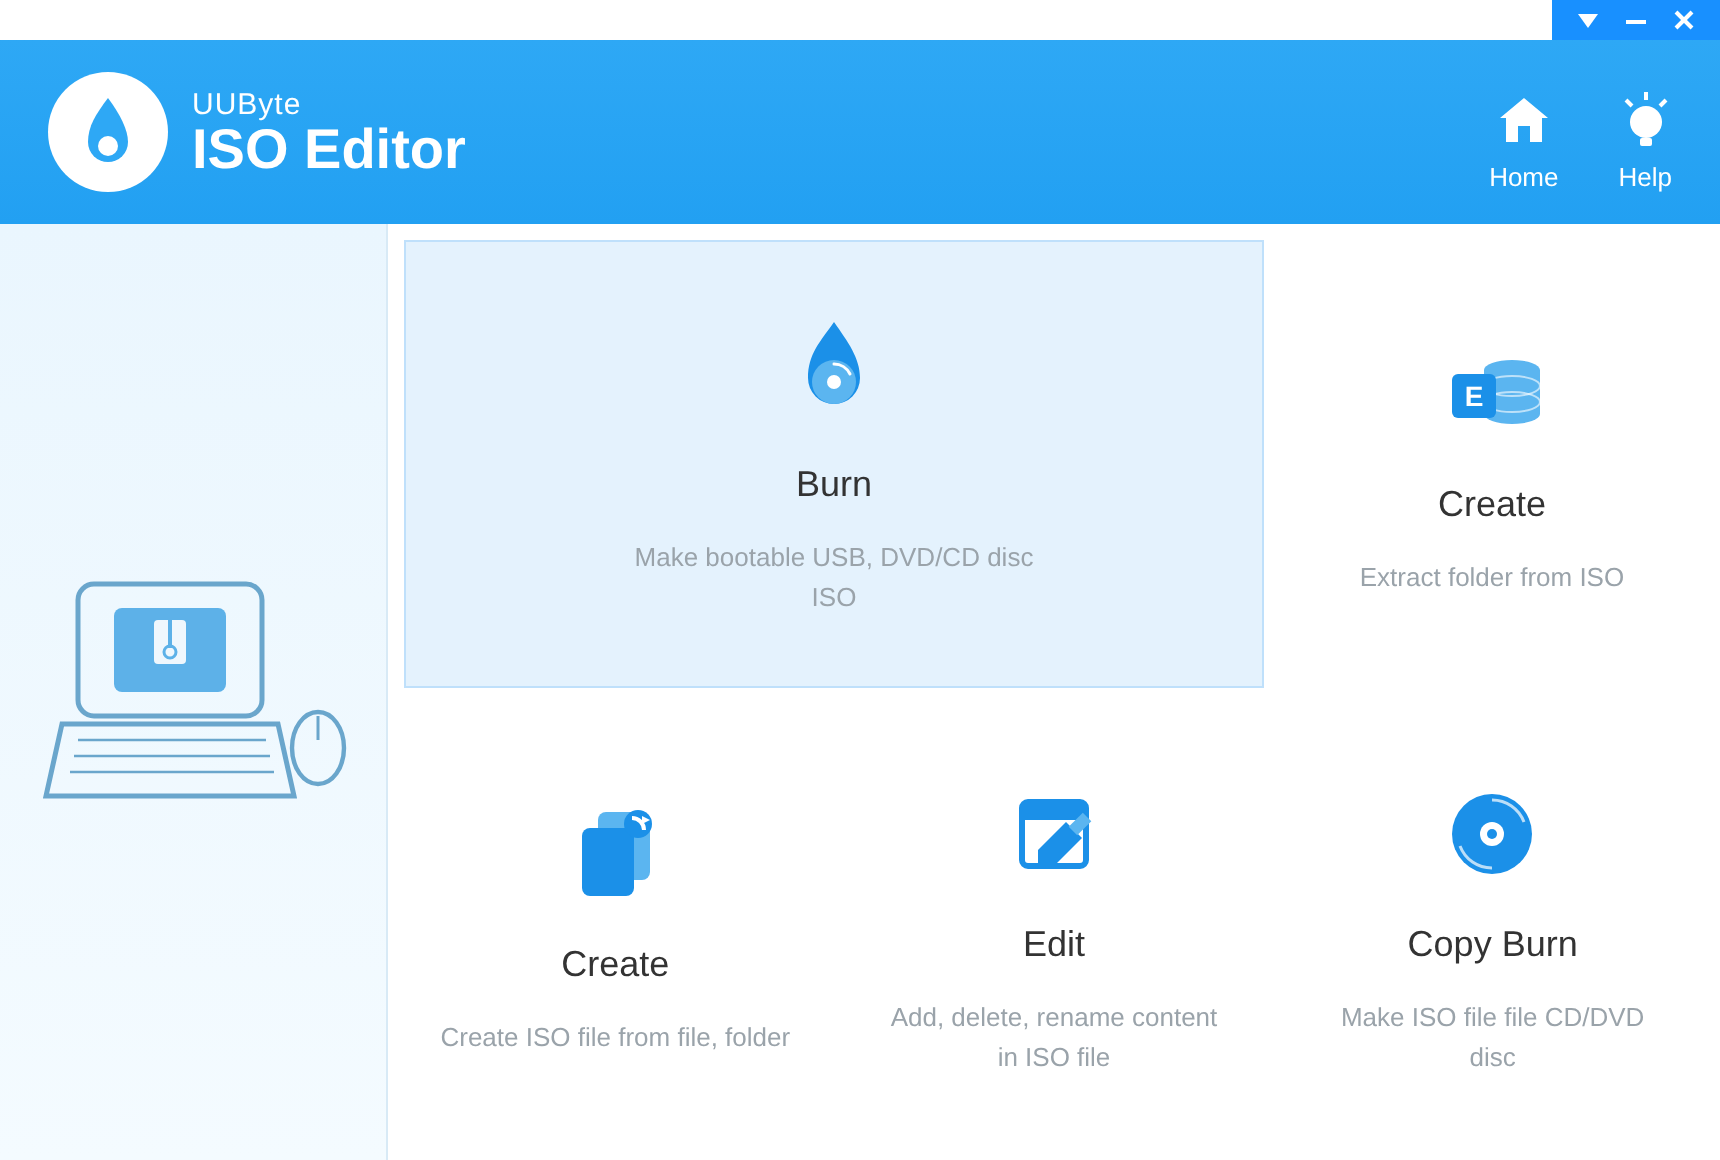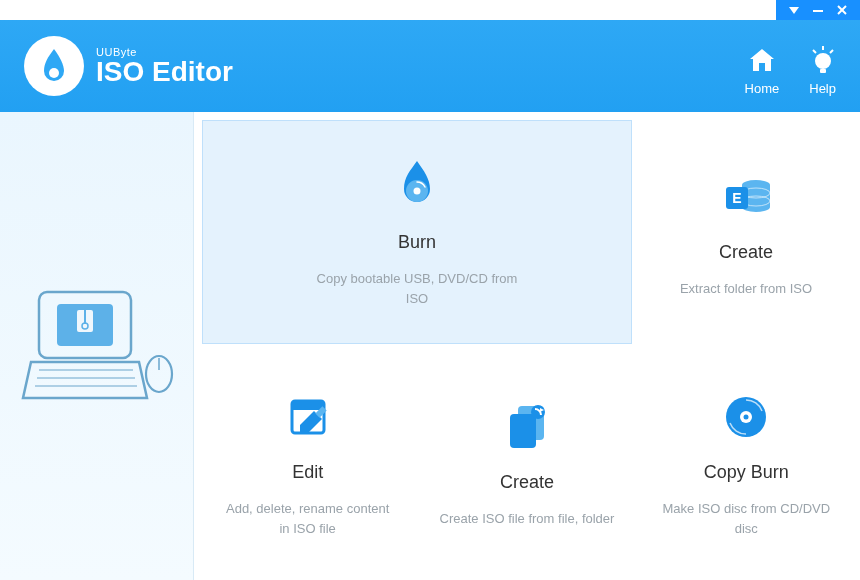--- a/index.html
+++ b/index.html
@@ -26,21 +26,21 @@
     background: linear-gradient(to bottom, #2ea8f5, #22a0f2);
     display: flex; align-items: center; padding: 0 24px;
     color: #fff;
   }
   .logo-badge {
     width: 60px; height: 60px; border-radius: 50%;
     background: #fff; border: 4px solid rgba(255,255,255,0.6);
     display: flex; align-items: center; justify-content: center;
     margin-right: 12px;
   }
-  .logo-text .brand { font-size: 11px; font-weight: 400; letter-spacing: 0.5px; }
+  .logo-text .brand { font-size: 15px; font-weight: 400; letter-spacing: 0.5px; }
   .logo-text .app   { font-size: 28px; font-weight: 700; line-height: 1; }
   .nav { margin-left: auto; display: flex; gap: 30px; }
   .nav-item {
     display: flex; flex-direction: column; align-items: center;
     cursor: pointer; padding-top: 6px; text-align: center;
   }
   .nav-item .ico { height: 34px; display: flex; align-items: center; justify-content: center; }
   .nav-item .lbl { font-size: 13px; margin-top: 4px; }
   .body {
     display: flex; height: 468px;
@@ -165,75 +165,75 @@
     <div class="card active">
       <div class="icon-wrap">
         <svg width="50" height="56" viewBox="0 0 50 56">
           <path d="M25 2 C18 12, 12 18, 12 30 a13 13 0 0 0 26 0 C38 20, 32 12, 25 2 Z" fill="#1b90e8"></path>
           <circle cx="25" cy="32" r="11" fill="#5bb5f0"></circle>
           <circle cx="25" cy="32" r="3.5" fill="#fff"></circle>
           <path d="M25 23 a9 9 0 0 1 8 5" fill="none" stroke="#fff" stroke-width="1.5" stroke-linecap="round"></path>
         </svg>
       </div>
       <div class="title">Burn</div>
-      <div class="desc">Copy bootable USB, DVD/CD from ISO</div>
+      <div class="desc">Make bootable USB, DVD/CD disc ISO</div>
     </div>
 
     <div class="card">
       <div class="icon-wrap">
         <svg width="52" height="48" viewBox="0 0 52 48">
           <ellipse cx="36" cy="12" rx="14" ry="5" fill="#5bb5f0"></ellipse>
           <path d="M22 12 v22 a14 5 0 0 0 28 0 V12" fill="#5bb5f0"></path>
           <ellipse cx="36" cy="20" rx="14" ry="5" fill="none" stroke="#fff" stroke-width="1" opacity="0.6"></ellipse>
           <ellipse cx="36" cy="28" rx="14" ry="5" fill="none" stroke="#fff" stroke-width="1" opacity="0.6"></ellipse>
           <rect x="6" y="14" width="22" height="22" rx="3" fill="#1b90e8"></rect>
           <text x="17" y="30" text-anchor="middle" font-size="14" font-weight="bold" fill="#fff">E</text>
         </svg>
       </div>
       <div class="title">Create</div>
       <div class="desc">Extract folder from ISO</div>
     </div>
 
     <div class="row2">
-      <div class="card">
-        <div class="icon-wrap">
-          <svg width="48" height="48" viewBox="0 0 48 48">
-            <rect x="8" y="8" width="32" height="32" rx="3" fill="none" stroke="#1b90e8" stroke-width="3"></rect>
-            <path d="M8 8 h32 v9 h-32 z" fill="#1b90e8"></path>
-            <path d="M30 18 l8 8 -14 14 -8 0 0 -8 z" fill="#1b90e8"></path>
-            <rect x="34" y="14" width="6" height="10" transform="rotate(45 37 19)" fill="#5bb5f0"></rect>
-          </svg>
-        </div>
-        <div class="title">Edit</div>
-        <div class="desc">Add, delete, rename content in ISO file</div>
-      </div>
-
       <div class="card">
         <div class="icon-wrap">
           <svg width="50" height="54" viewBox="0 0 50 54">
             <rect x="16" y="6" width="26" height="34" rx="4" fill="#5bb5f0"></rect>
             <rect x="8" y="14" width="26" height="34" rx="4" fill="#1b90e8"></rect>
             <circle cx="36" cy="12" r="7" fill="#1b90e8"></circle>
             <path d="M33 9 a6 6 0 0 1 6 6" fill="none" stroke="#fff" stroke-width="2"></path>
             <polygon points="38,8 42,10 38,12" fill="#fff"></polygon>
           </svg>
         </div>
         <div class="title">Create</div>
         <div class="desc">Create ISO file from file, folder</div>
       </div>
 
       <div class="card">
         <div class="icon-wrap">
+          <svg width="48" height="48" viewBox="0 0 48 48">
+            <rect x="8" y="8" width="32" height="32" rx="3" fill="none" stroke="#1b90e8" stroke-width="3"></rect>
+            <path d="M8 8 h32 v9 h-32 z" fill="#1b90e8"></path>
+            <path d="M30 18 l8 8 -14 14 -8 0 0 -8 z" fill="#1b90e8"></path>
+            <rect x="34" y="14" width="6" height="10" transform="rotate(45 37 19)" fill="#5bb5f0"></rect>
+          </svg>
+        </div>
+        <div class="title">Edit</div>
+        <div class="desc">Add, delete, rename content in ISO file</div>
+      </div>
+
+      <div class="card">
+        <div class="icon-wrap">
           <svg width="50" height="50" viewBox="0 0 50 50">
             <circle cx="25" cy="25" r="20" fill="#1b90e8"></circle>
             <circle cx="25" cy="25" r="6" fill="#fff"></circle>
             <circle cx="25" cy="25" r="2.5" fill="#1b90e8"></circle>
             <path d="M25 8 a17 17 0 0 1 16 11" fill="none" stroke="#fff" stroke-width="1.5" opacity="0.7"></path>
             <path d="M25 42 a17 17 0 0 1 -16 -11" fill="none" stroke="#fff" stroke-width="1.5" opacity="0.7"></path>
           </svg>
         </div>
         <div class="title">Copy Burn</div>
-        <div class="desc">Make ISO disc from CD/DVD disc</div>
+        <div class="desc">Make ISO file file CD/DVD disc</div>
       </div>
     </div>
 
   </div>
 </div>
 
 </body></html>

